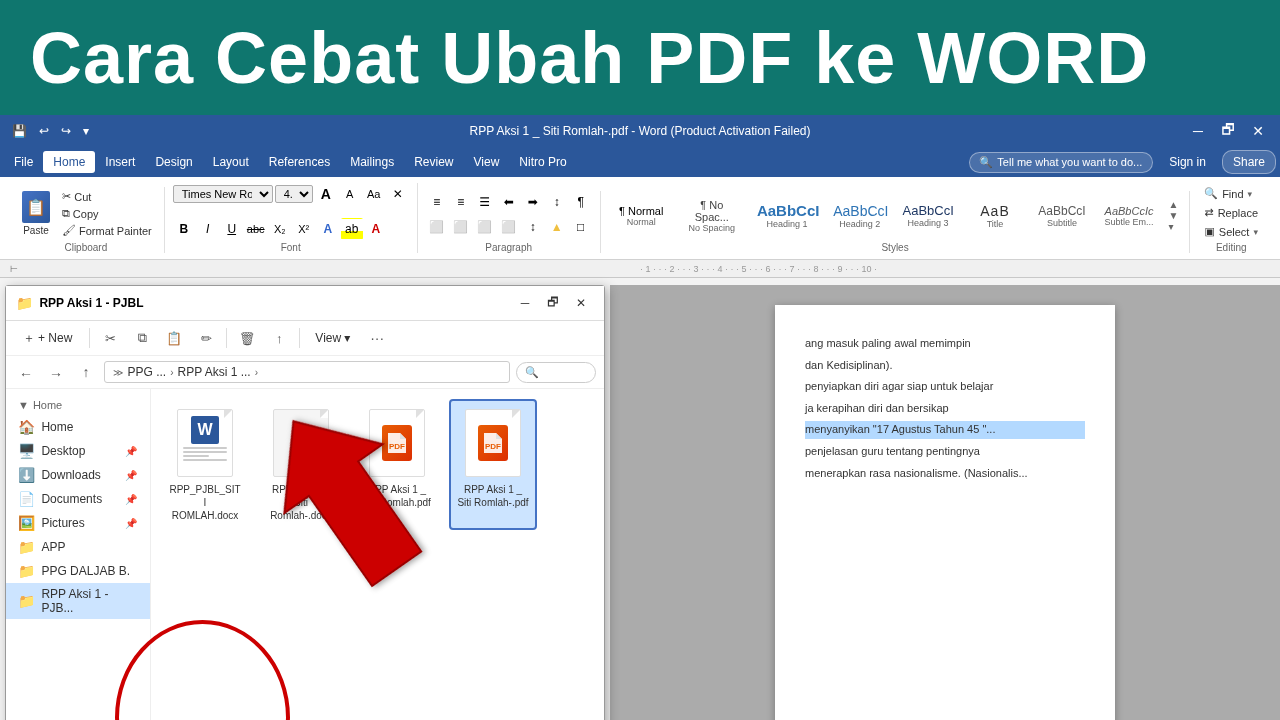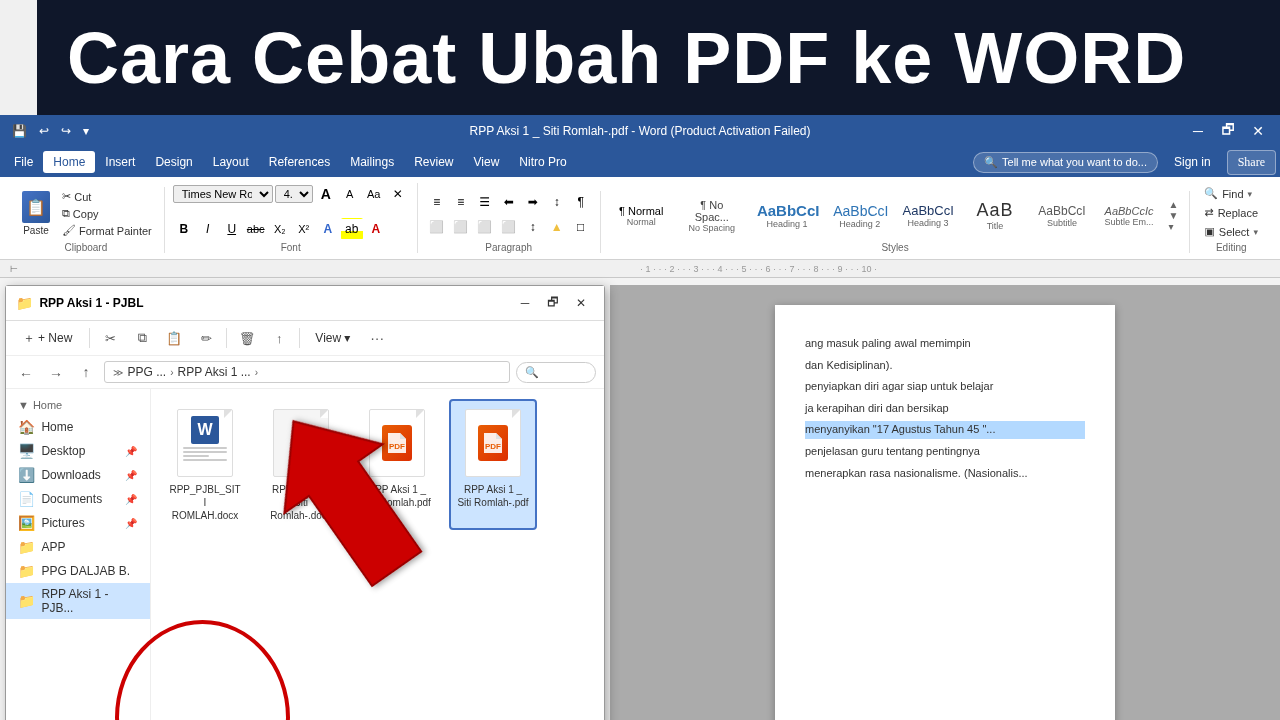--- a/index.html
+++ b/index.html
@@ -1,25 +1,24 @@
 <!DOCTYPE html>
 <html><head>
   <meta charset="utf-8">
   <style>
     * { margin: 0; padding: 0; box-sizing: border-box; }
     body { width: 1280px; height: 720px; overflow: hidden; font-family: 'Segoe UI', Arial, sans-serif; background: #f0f0f0; }
 
     
     #banner {
-      background: #0f172a;
+      background: #0f766e;
       height: 115px;
       display: flex;
       align-items: center;
       padding: 0 30px;
-      margin-left: 37px;
     }
     #banner-text {
       color: #fff;
       font-size: 72px;
       font-weight: 900;
       font-family: Arial Black, Arial, sans-serif;
       letter-spacing: 1px;
       line-height: 1;
     }
 
@@ -84,22 +83,21 @@
       font-size: 11px;
       padding: 3px 10px;
       display: flex; align-items: center; gap: 4px;
     }
     #sign-in-btn, #share-btn {
       color: #fff; font-size: 12px; padding: 4px 10px; cursor: pointer;
     }
     #share-btn {
       background: rgba(255,255,255,0.15);
       border: 1px solid rgba(255,255,255,0.4);
-      border-radius: 4px;
-      font-family: Liberation Serif, serif;
+      border-radius: 10px;
     }
 
     
     #ribbon {
       background: #fff;
       border-bottom: 1px solid #d1d1d1;
       padding: 4px 8px 6px 8px;
       display: flex;
       align-items: flex-end;
       gap: 0;
@@ -600,21 +598,21 @@
         </div>
         <div class="style-item">
           <div style="font-size:14px; color:#2e74b5;">AaBbCcI</div>
           <div style="font-size:9px; color:#666;">Heading 2</div>
         </div>
         <div class="style-item">
           <div style="font-size:13px; color:#1f3864;">AaBbCcI</div>
           <div style="font-size:9px; color:#666;">Heading 3</div>
         </div>
         <div class="style-item">
-          <div style="font-size:18px; color:#333; letter-spacing:1px;">AaB</div>
+          <div style="font-size:14px; color:#333; letter-spacing:1px;">AaB</div>
           <div style="font-size:9px; color:#666;">Title</div>
         </div>
         <div class="style-item">
           <div style="font-size:12px; color:#595959;">AaBbCcI</div>
           <div style="font-size:9px; color:#666;">Subtitle</div>
         </div>
         <div class="style-item">
           <div style="font-size:11px; color:#595959; font-style:italic;">AaBbCcIc</div>
           <div style="font-size:9px; color:#666;">Subtle Em...</div>
         </div>

